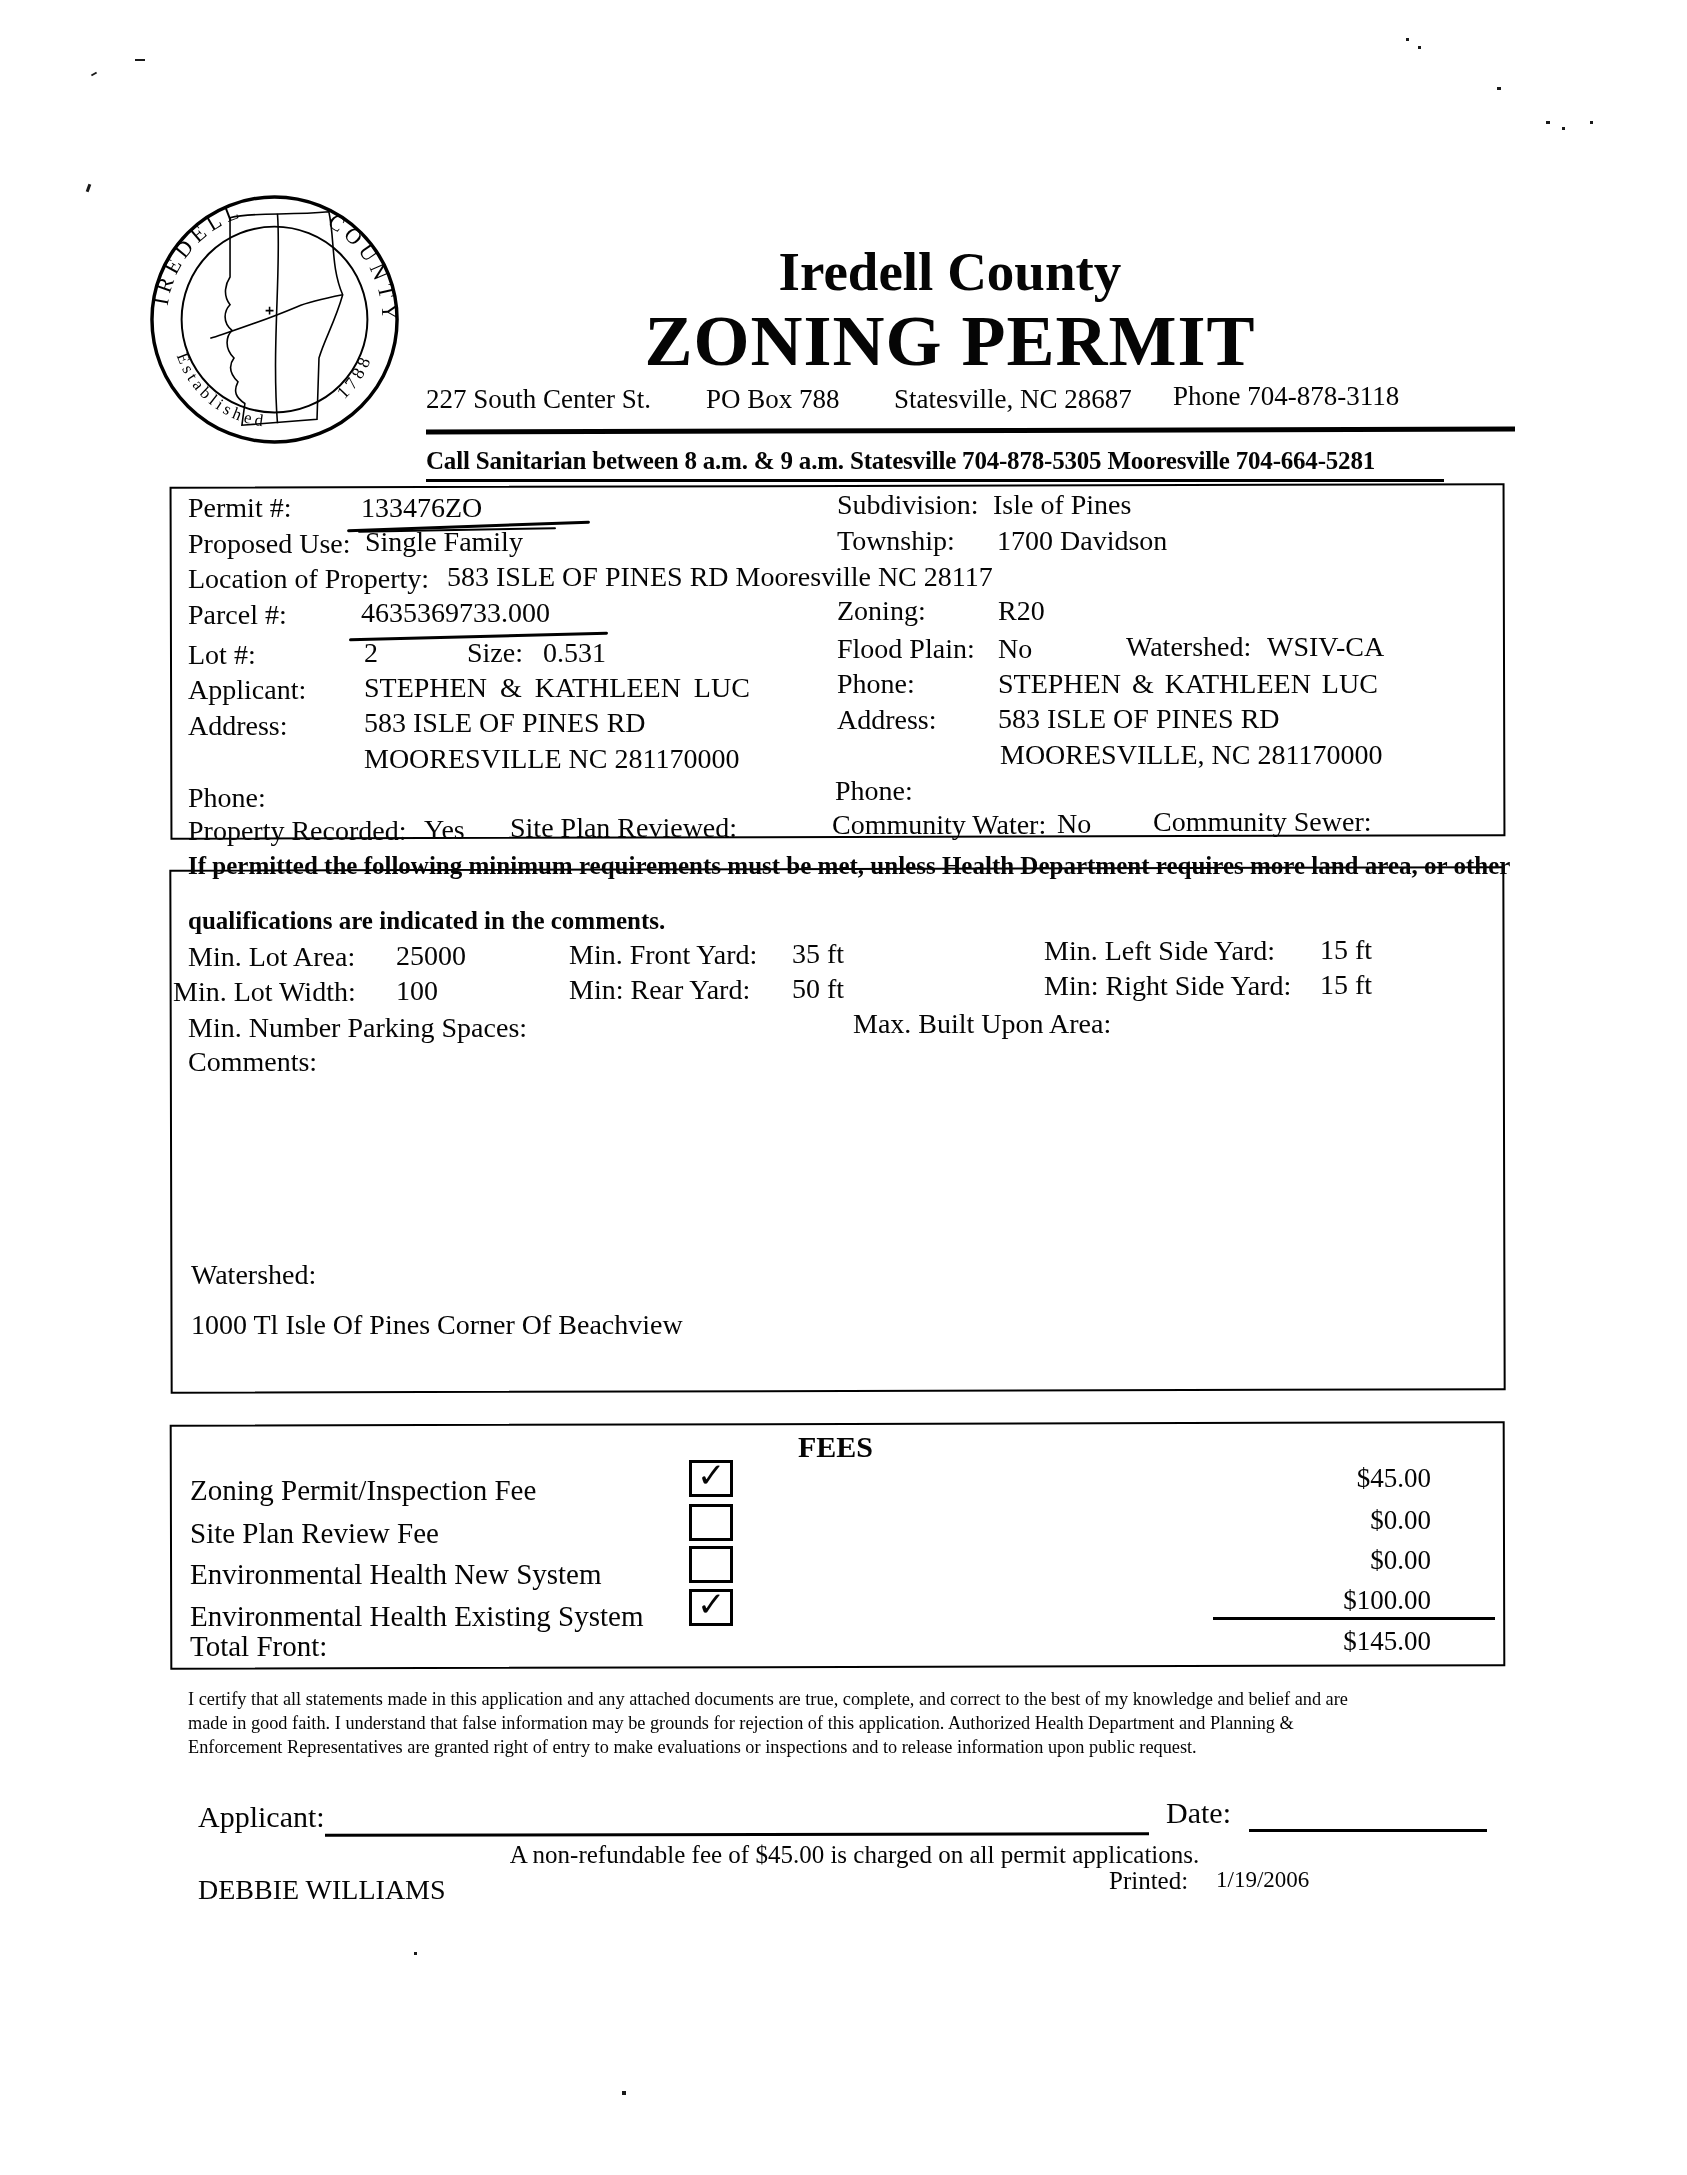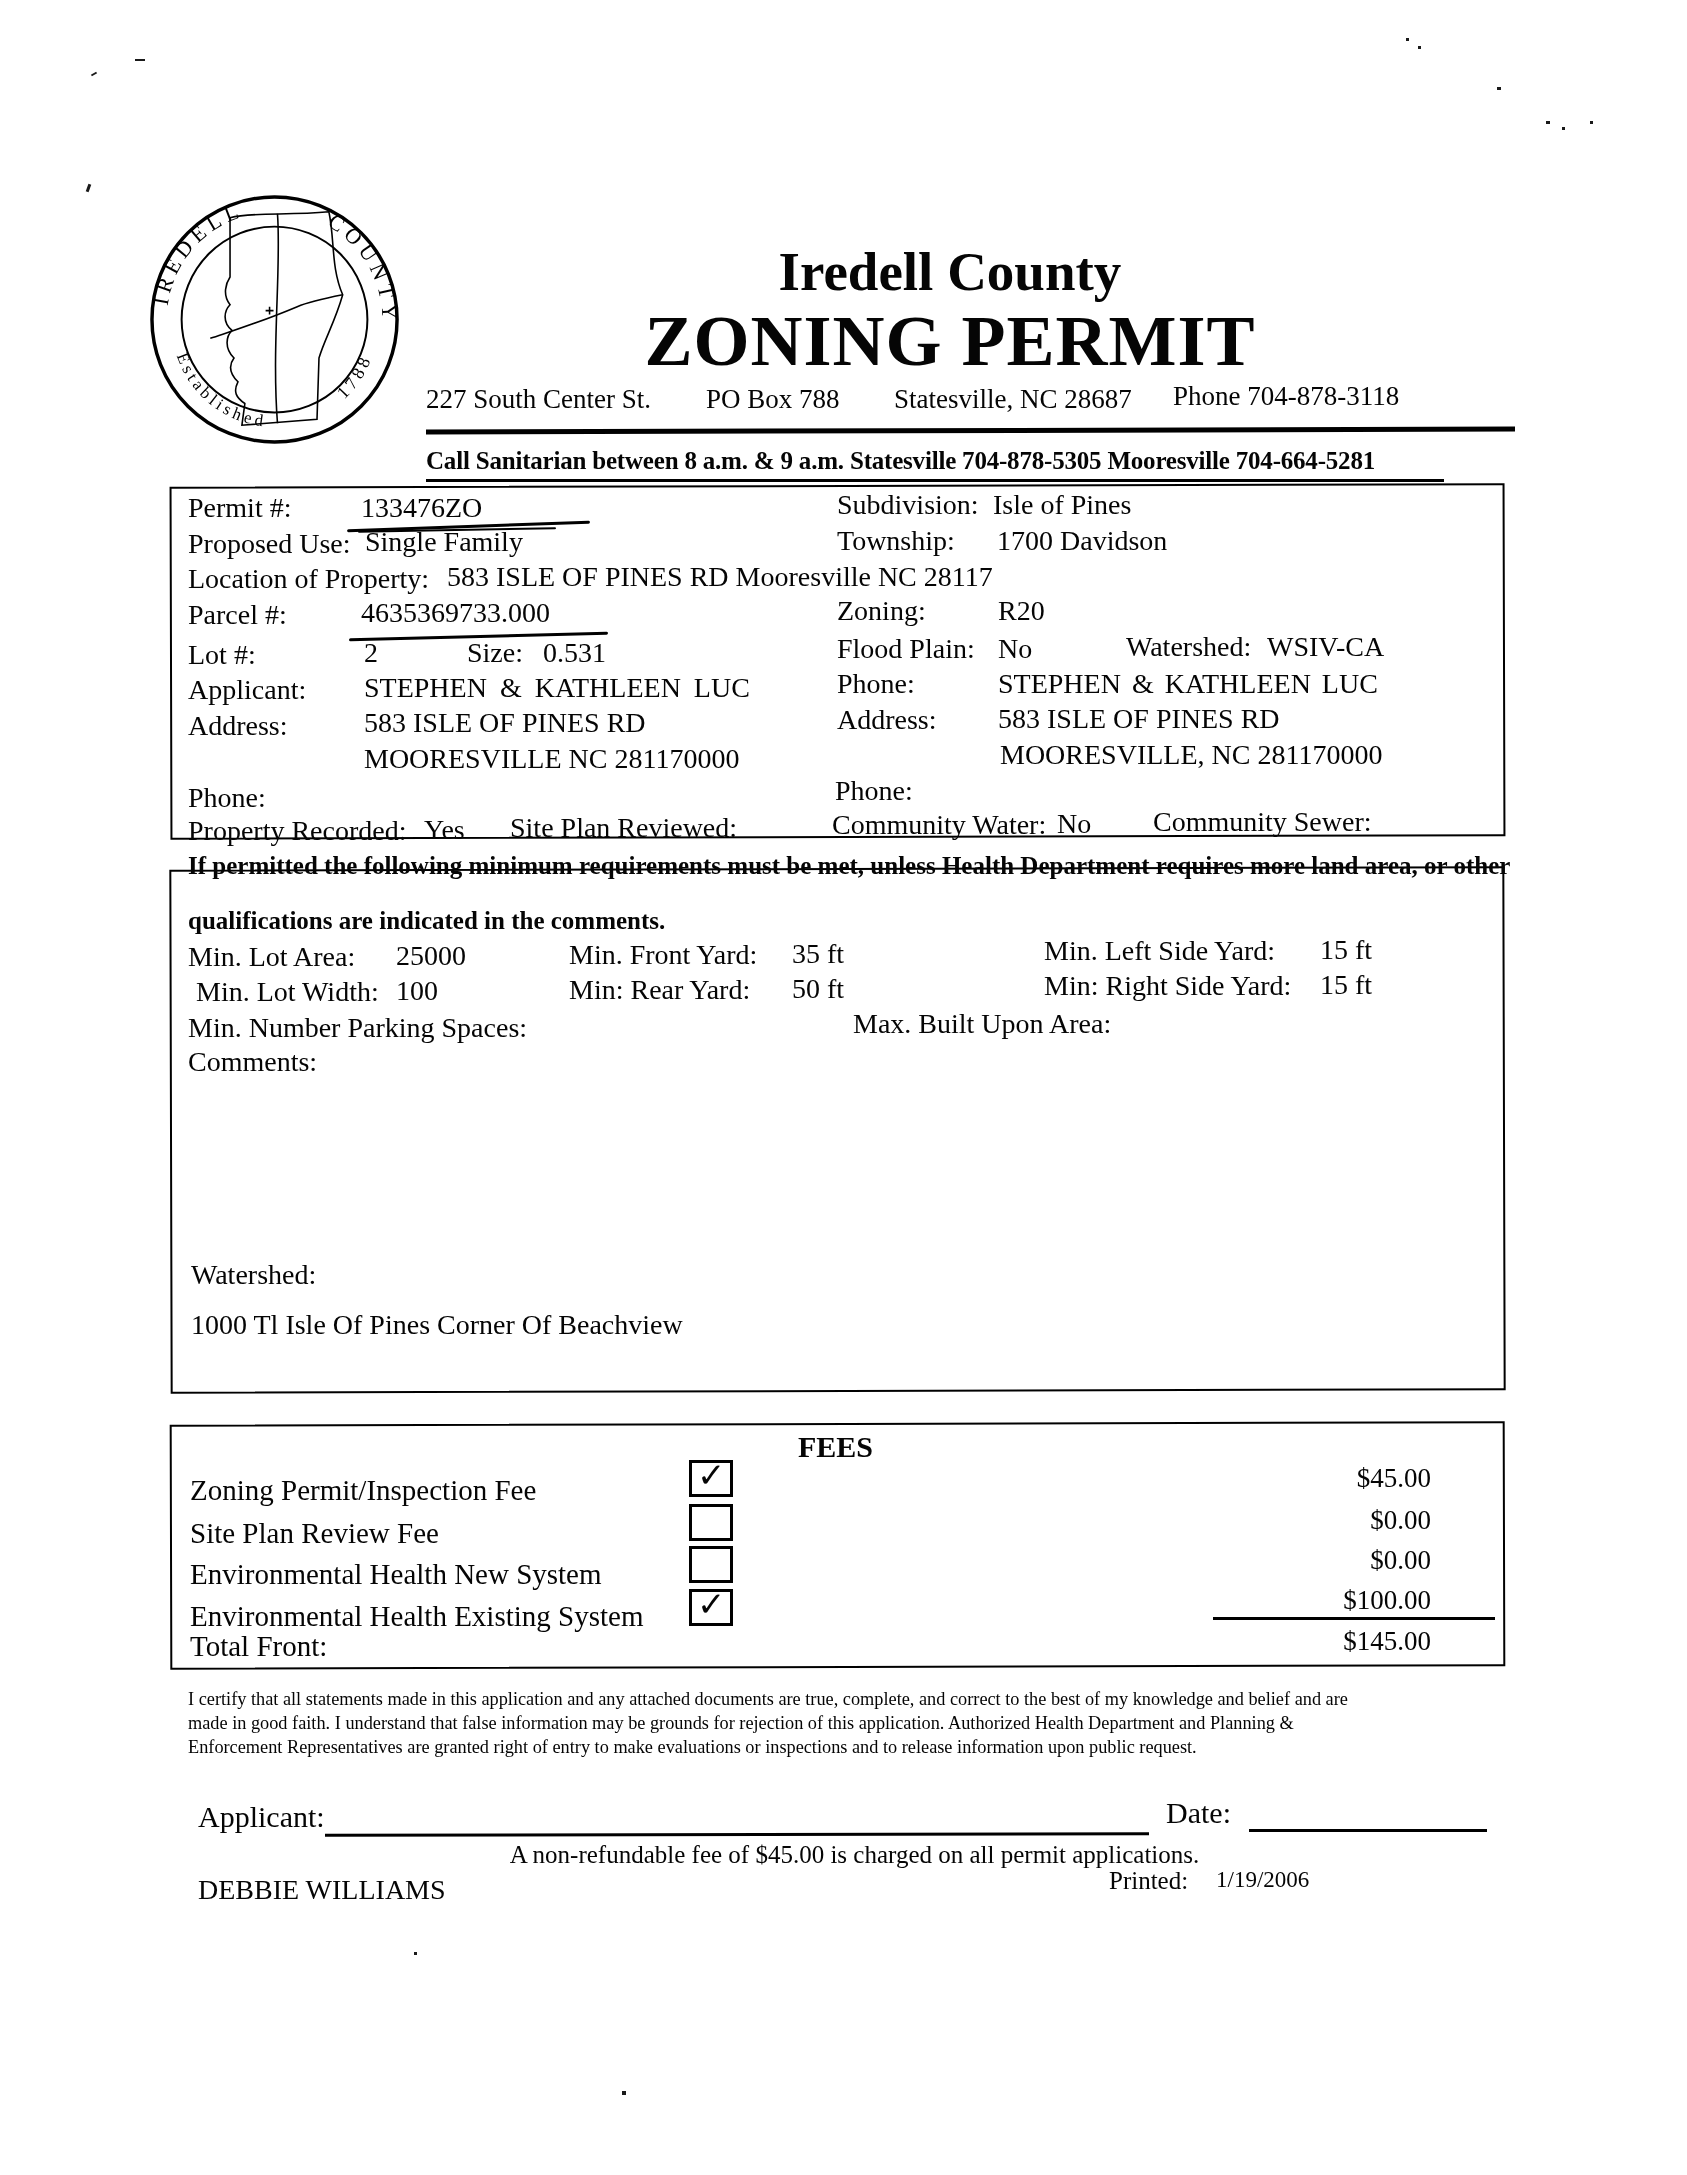--- a/index.html
+++ b/index.html
@@ -135,21 +135,21 @@
   <span class="tb" style="left:188px; top:852px">If permitted the following minimum requirements must be met, unless Health Department requires more land area, or other</span>
   <span class="tb" style="left:188px; top:907px">qualifications are indicated in the comments.</span>
 
   <span class="t" style="left:188px; top:941px">Min. Lot Area:</span>
   <span class="t" style="left:396px; top:940px">25000</span>
   <span class="t" style="left:569px; top:939px">Min. Front Yard:</span>
   <span class="t" style="left:792px; top:938px">35 ft</span>
   <span class="t" style="left:1044px; top:935px">Min. Left Side Yard:</span>
   <span class="t" style="left:1320px; top:934px">15 ft</span>
 
-  <span class="t" style="left:196px; top:976px">Min. Lot Width:</span>
+  <span class="t" style="left:173px; top:976px">Min. Lot Width:</span>
   <span class="t" style="left:396px; top:975px">100</span>
   <span class="t" style="left:569px; top:974px">Min: Rear Yard:</span>
   <span class="t" style="left:792px; top:973px">50 ft</span>
   <span class="t" style="left:1044px; top:970px">Min: Right Side Yard:</span>
   <span class="t" style="left:1320px; top:969px">15 ft</span>
 
   <span class="t" style="left:188px; top:1012px">Min. Number Parking Spaces:</span>
   <span class="t" style="left:853px; top:1008px">Max. Built Upon Area:</span>
 
   <span class="t" style="left:188px; top:1046px">Comments:</span>

